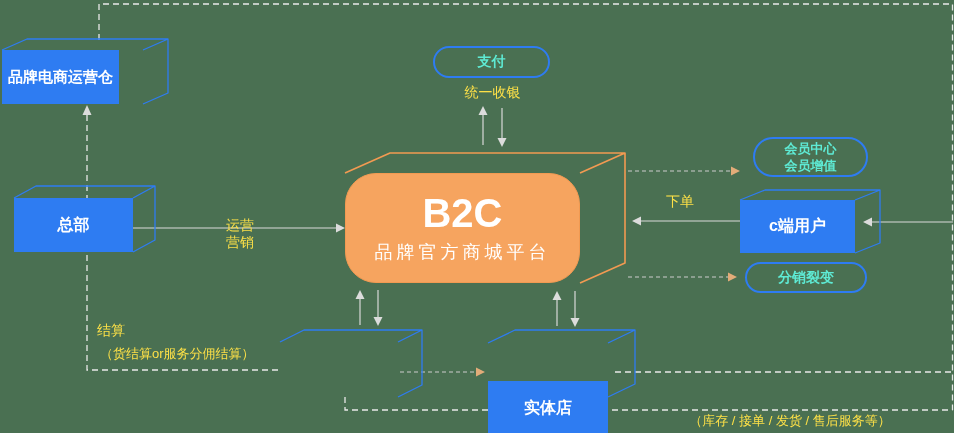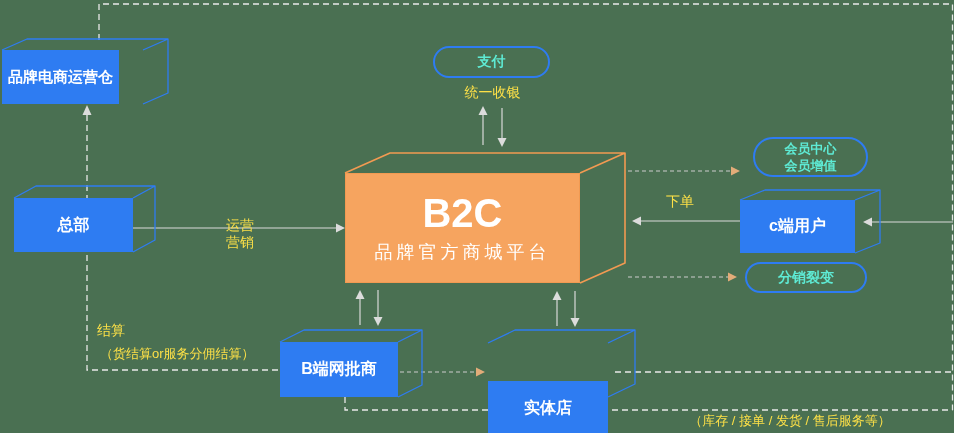--- a/index.html
+++ b/index.html
@@ -123,32 +123,29 @@
   </svg>
 
   <div class="face" style="left:2px;top:50px;width:117px;height:54px;font-size:15px;">
     <span>品牌电商运营仓</span>
   </div>
 
   <div class="face" style="left:14px;top:198px;width:119px;height:54px;">
     <span>总部</span>
   </div>
 
-  <div class="face orange" style="left:345px;top:173px;width:235px;height:110px;">
+  <div class="face orange" style="left:345px;top:173px;width:235px;height:110px;border-radius:31px;">
     <span class="b2c-title">B2C</span>
     <span class="b2c-sub">品牌官方商城平台</span>
   </div>
 
   <div class="face" style="left:740px;top:200px;width:115px;height:53px;">
     <span>c端用户</span>
   </div>
 
-  <div class="face" style="left:280px;top:342px;width:118px;height:55px;">
-    <span>B端网批商</span>
-  </div>
 
   <div class="face" style="left:488px;top:343px;width:120px;height:54px;margin-top:38px;">
     <span>实体店</span>
   </div>
 
   <div class="stadium" style="left:433px;top:46px;width:117px;height:32px;border-radius:16px;">
     <span>支付</span>
   </div>
 
   <div class="stadium" style="left:753px;top:137px;width:115px;height:40px;border-radius:20px;">

